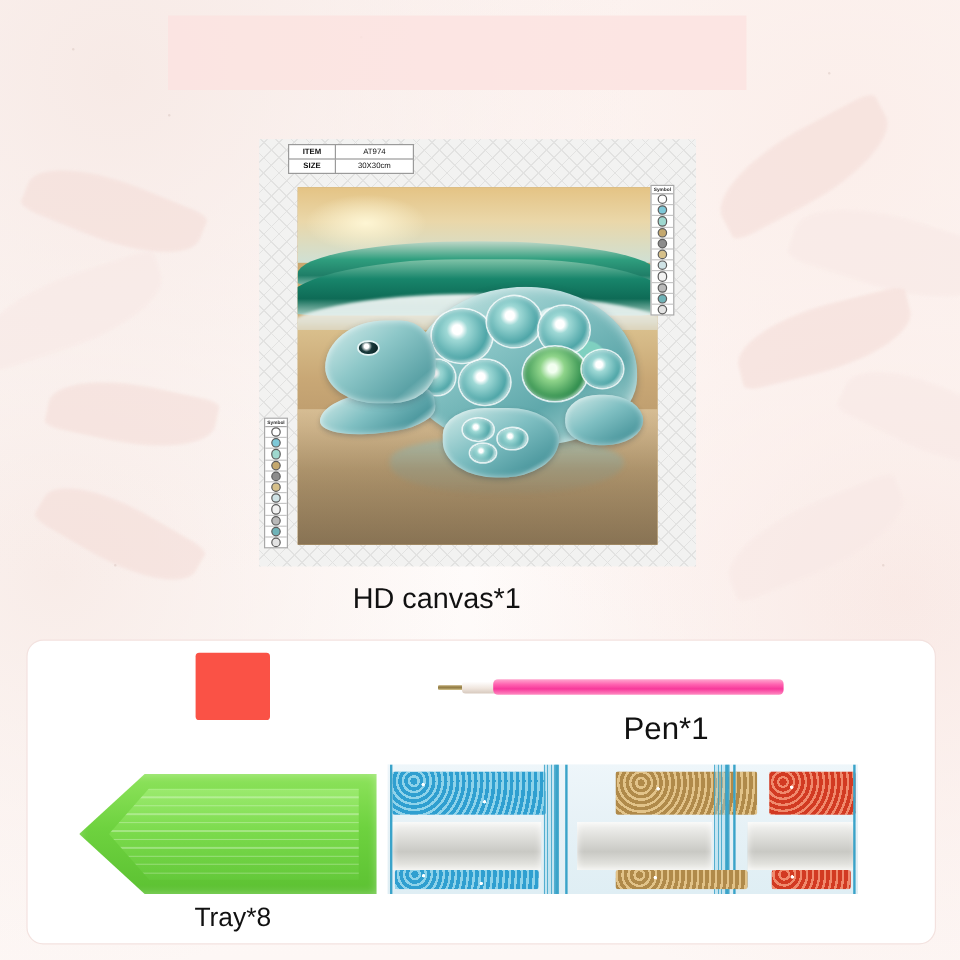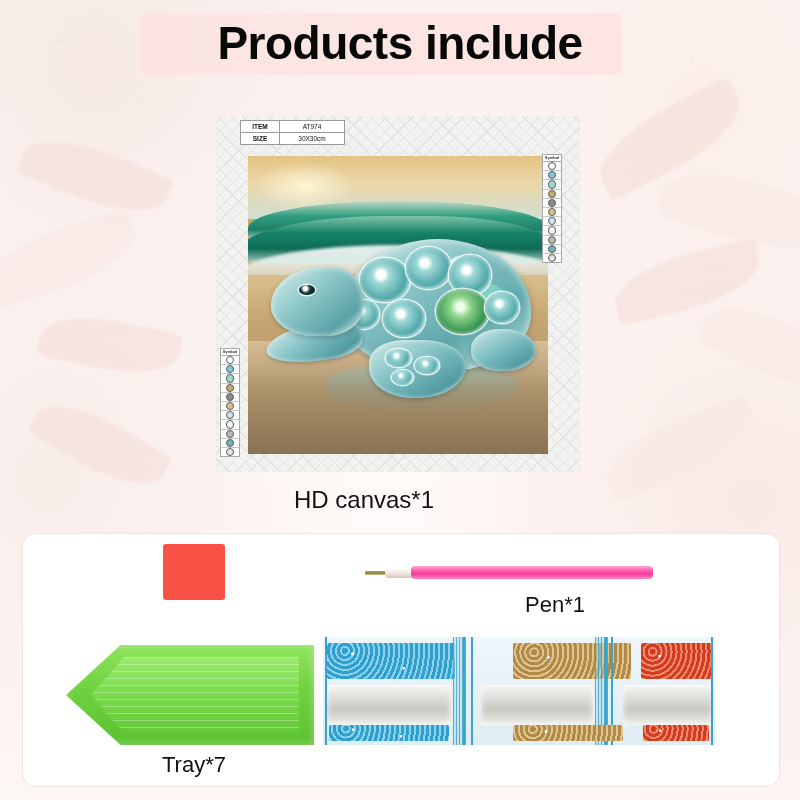--- a/index.html
+++ b/index.html
@@ -270,21 +270,21 @@
     background: linear-gradient(180deg,#ffffff 0%, #f0e6de 55%, #d6c8bd 100%);
     border-radius: 3px 2px 2px 3px;
   }
   .pen-body {
     position: absolute; left: 46px; top: 1px; width: 242px; height: 13px;
     background: linear-gradient(180deg,#ffa8cf 0%, #ff62b0 34%, #f7399b 62%, #ff8cc2 100%);
     border-radius: 4px;
   }
   .cap-pen {
     position: absolute; left: 455px; top: 592px; width: 200px;
-    text-align: center; font-size: 22px; color: #111;
+    text-align: center; font-size: 26px; color: #111;
   }
 
   
   .tray-wrap { position: absolute; left: 66px; top: 645px; width: 248px; height: 100px; }
   .tray-body {
     position: absolute; inset: 0;
     background: linear-gradient(180deg,#8ee35c 0%, #6ed23f 45%, #5cc132 100%);
     clip-path: polygon(22% 0%, 100% 0%, 100% 100%, 22% 100%, 0% 50%);
     box-shadow: inset 0 0 8px rgba(255,255,255,.35);
   }
@@ -373,21 +373,20 @@
   <div class="leaf pale" style="left:600px;top:420px;width:160px;height:56px;transform:rotate(-22deg);"></div>
   <div class="leaf" style="left:30px;top:420px;width:140px;height:50px;transform:rotate(30deg);"></div>
   <div class="speck" style="left:60px;top:40px;"></div>
   <div class="speck" style="left:140px;top:95px;"></div>
   <div class="speck" style="left:300px;top:30px;"></div>
   <div class="speck" style="left:690px;top:60px;"></div>
   <div class="speck" style="left:95px;top:470px;"></div>
   <div class="speck" style="left:735px;top:470px;"></div>
 
   <div class="title-band"></div>
-  <div class="title-text">Products include</div>
 
   <div class="canvas-wrap">
     <div class="canvas-border"></div>
 
     <div class="canvas-art">
       <div class="art-sky"></div>
       <div class="art-glow"></div>
       <div class="art-wave-far"></div>
       <div class="art-wave-main"></div>
       <div class="art-foam"></div>
@@ -516,21 +515,21 @@
     <div class="pen-tip"></div>
     <div class="pen-ferrule"></div>
     <div class="pen-body"></div>
   </div>
   <div class="cap-pen">Pen*1</div>
 
   <div class="tray-wrap">
     <div class="tray-body"></div>
     <div class="tray-inner"></div>
   </div>
-  <div class="cap-tray">Tray*7</div>
+  <div class="cap-tray">Tray*8</div>
 
   <div class="bag-wrap">
     <div class="bead-row top">
       <div class="beads blue" style="left:4px;width:128px;"></div>
       <div class="beads gold" style="left:190px;width:118px;"></div>
       <div class="beads red" style="left:318px;width:72px;"></div>
     </div>
     <div class="foil" style="left:4px;top:48px;width:124px;"></div>
     <div class="foil" style="left:158px;top:48px;width:112px;"></div>
     <div class="foil" style="left:300px;top:48px;width:90px;"></div>

